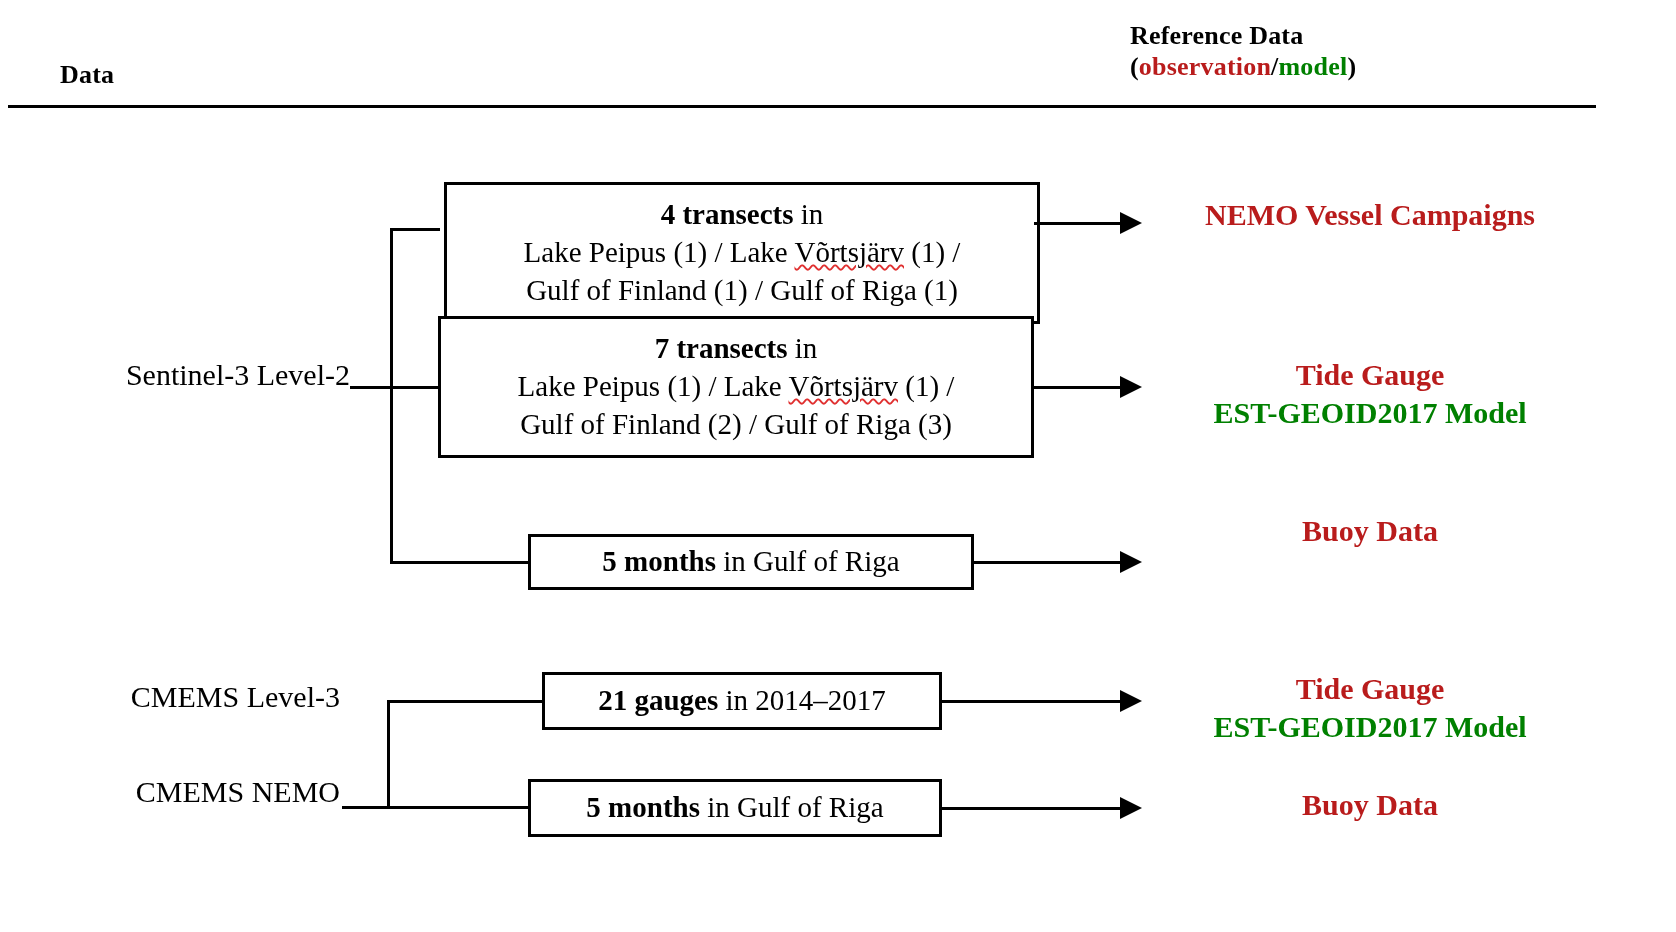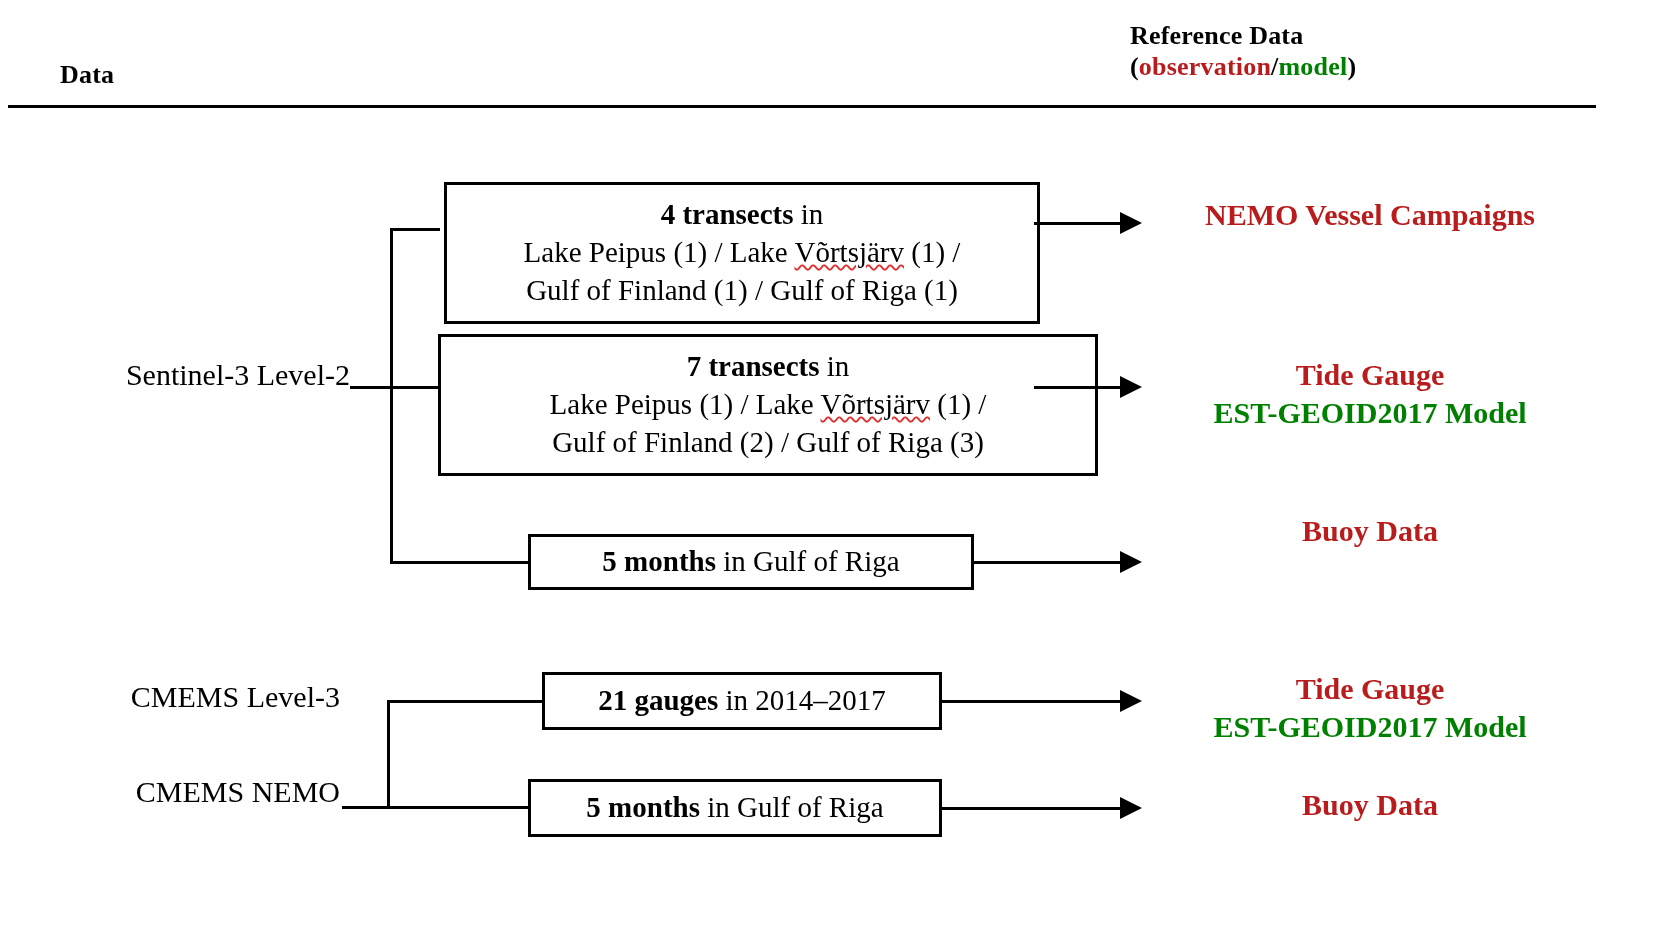--- a/index.html
+++ b/index.html
@@ -66,21 +66,21 @@
     white-space: nowrap;
   }
   .scheme-box b { font-weight: bold; }
   .squiggle {
     text-decoration: underline wavy #e03030;
     text-decoration-thickness: 1.5px;
     text-underline-offset: 2px;
   }
 
   #box-1 { left: 444px; top: 152px; width: 596px; height: 142px; margin-top: 30px; }
-  #box-2 { left: 438px; top: 334px; width: 660px; height: 142px; }
+  #box-2 { left: 438px; top: 316px; width: 596px; height: 142px; }
   #box-3 { left: 528px; top: 534px; width: 446px; height: 56px; }
   #box-4 { left: 542px; top: 672px; width: 400px; height: 58px; }
   #box-5 { left: 528px; top: 779px; width: 414px; height: 58px; }
 
   
   .ln-h { position: absolute; height: 0; border-top: 3px solid #000; }
   .ln-v { position: absolute; width: 0;  border-left: 3px solid #000; }
 
   
   #s-stub   { left: 350px; top: 386px; width: 40px; }

